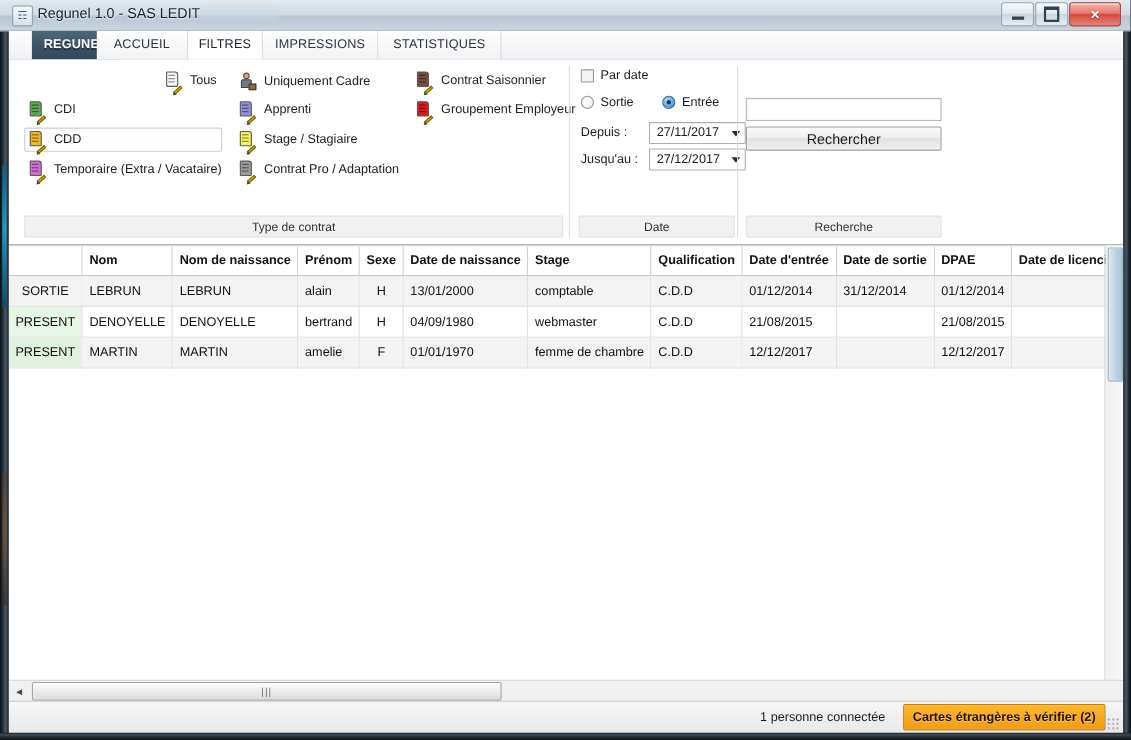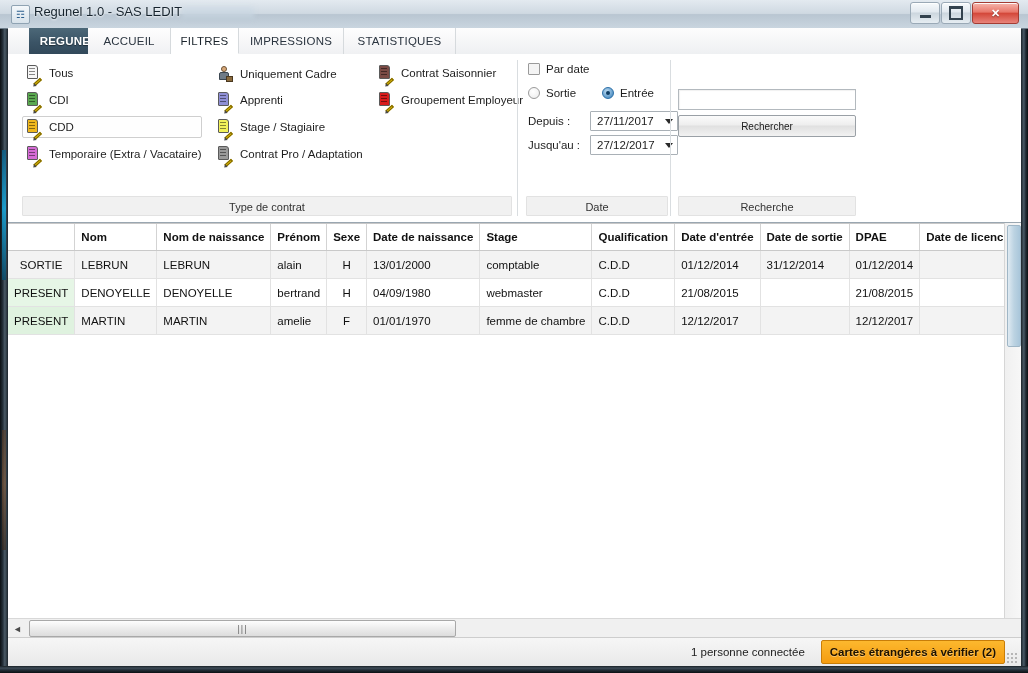--- a/index.html
+++ b/index.html
@@ -198,21 +198,21 @@
   .search-input {
     position:absolute; box-sizing:border-box;
     border:1px solid #b3b9be; background:#ffffff;
     font-size:11.5px; color:#1d1d1d; padding:0 5px;
     box-shadow: inset 1px 1px 1px rgba(0,0,0,.06);
   }
   .btn {
     position:absolute; box-sizing:border-box;
     border:1px solid #9aa0a6; border-radius:2px;
     background: linear-gradient(180deg,#fbfbfb 0%,#eeeeee 45%,#e0e0e0 50%,#f2f2f2 100%);
-    font-size:10px; color:#1a1a1a; text-align:center;
+    font-size:13px; color:#1a1a1a; text-align:center;
     display:flex; align-items:center; justify-content:center;
   }
 
   
   .grid-wrap {
     position:absolute; left:0; top:195px; width:1013px; height:415px;
     background:#ffffff; border-top:1px solid #c7c7c7;
   }
   table.grid { border-collapse:collapse; table-layout:fixed; font-size:11.5px; color:#111; }
   table.grid th {
@@ -322,21 +322,21 @@
       <div class="tab" style="left:80px;  width:83px;">ACCUEIL</div>
       <div class="tab active" style="left:163px; width:68px;">FILTRES</div>
       <div class="tab" style="left:231px; width:105px;">IMPRESSIONS</div>
       <div class="tab" style="left:336px; width:112px;">STATISTIQUES</div>
     </div>
 
     <div class="ribbon">
 
       <div class="group" style="left:0px; width:508px;">
 
-        <div class="opt" style="left:14px; top:8px;  width:180px;">
+        <div class="opt" style="left:14px; top:8px;  width:180px;justify-content:flex-end;">
           <span class="doc-ico">
             <span class="sheet" style="background:#f6f6f6;"></span>
               <span class="pen"></span>
           </span>
           <span class="lbl">Tous</span>
         </div>
 
         <div class="opt" style="left:14px; top:35px; width:180px;">
           <span class="doc-ico">
             <span class="sheet" style="background:#5aa84f;"></span>

